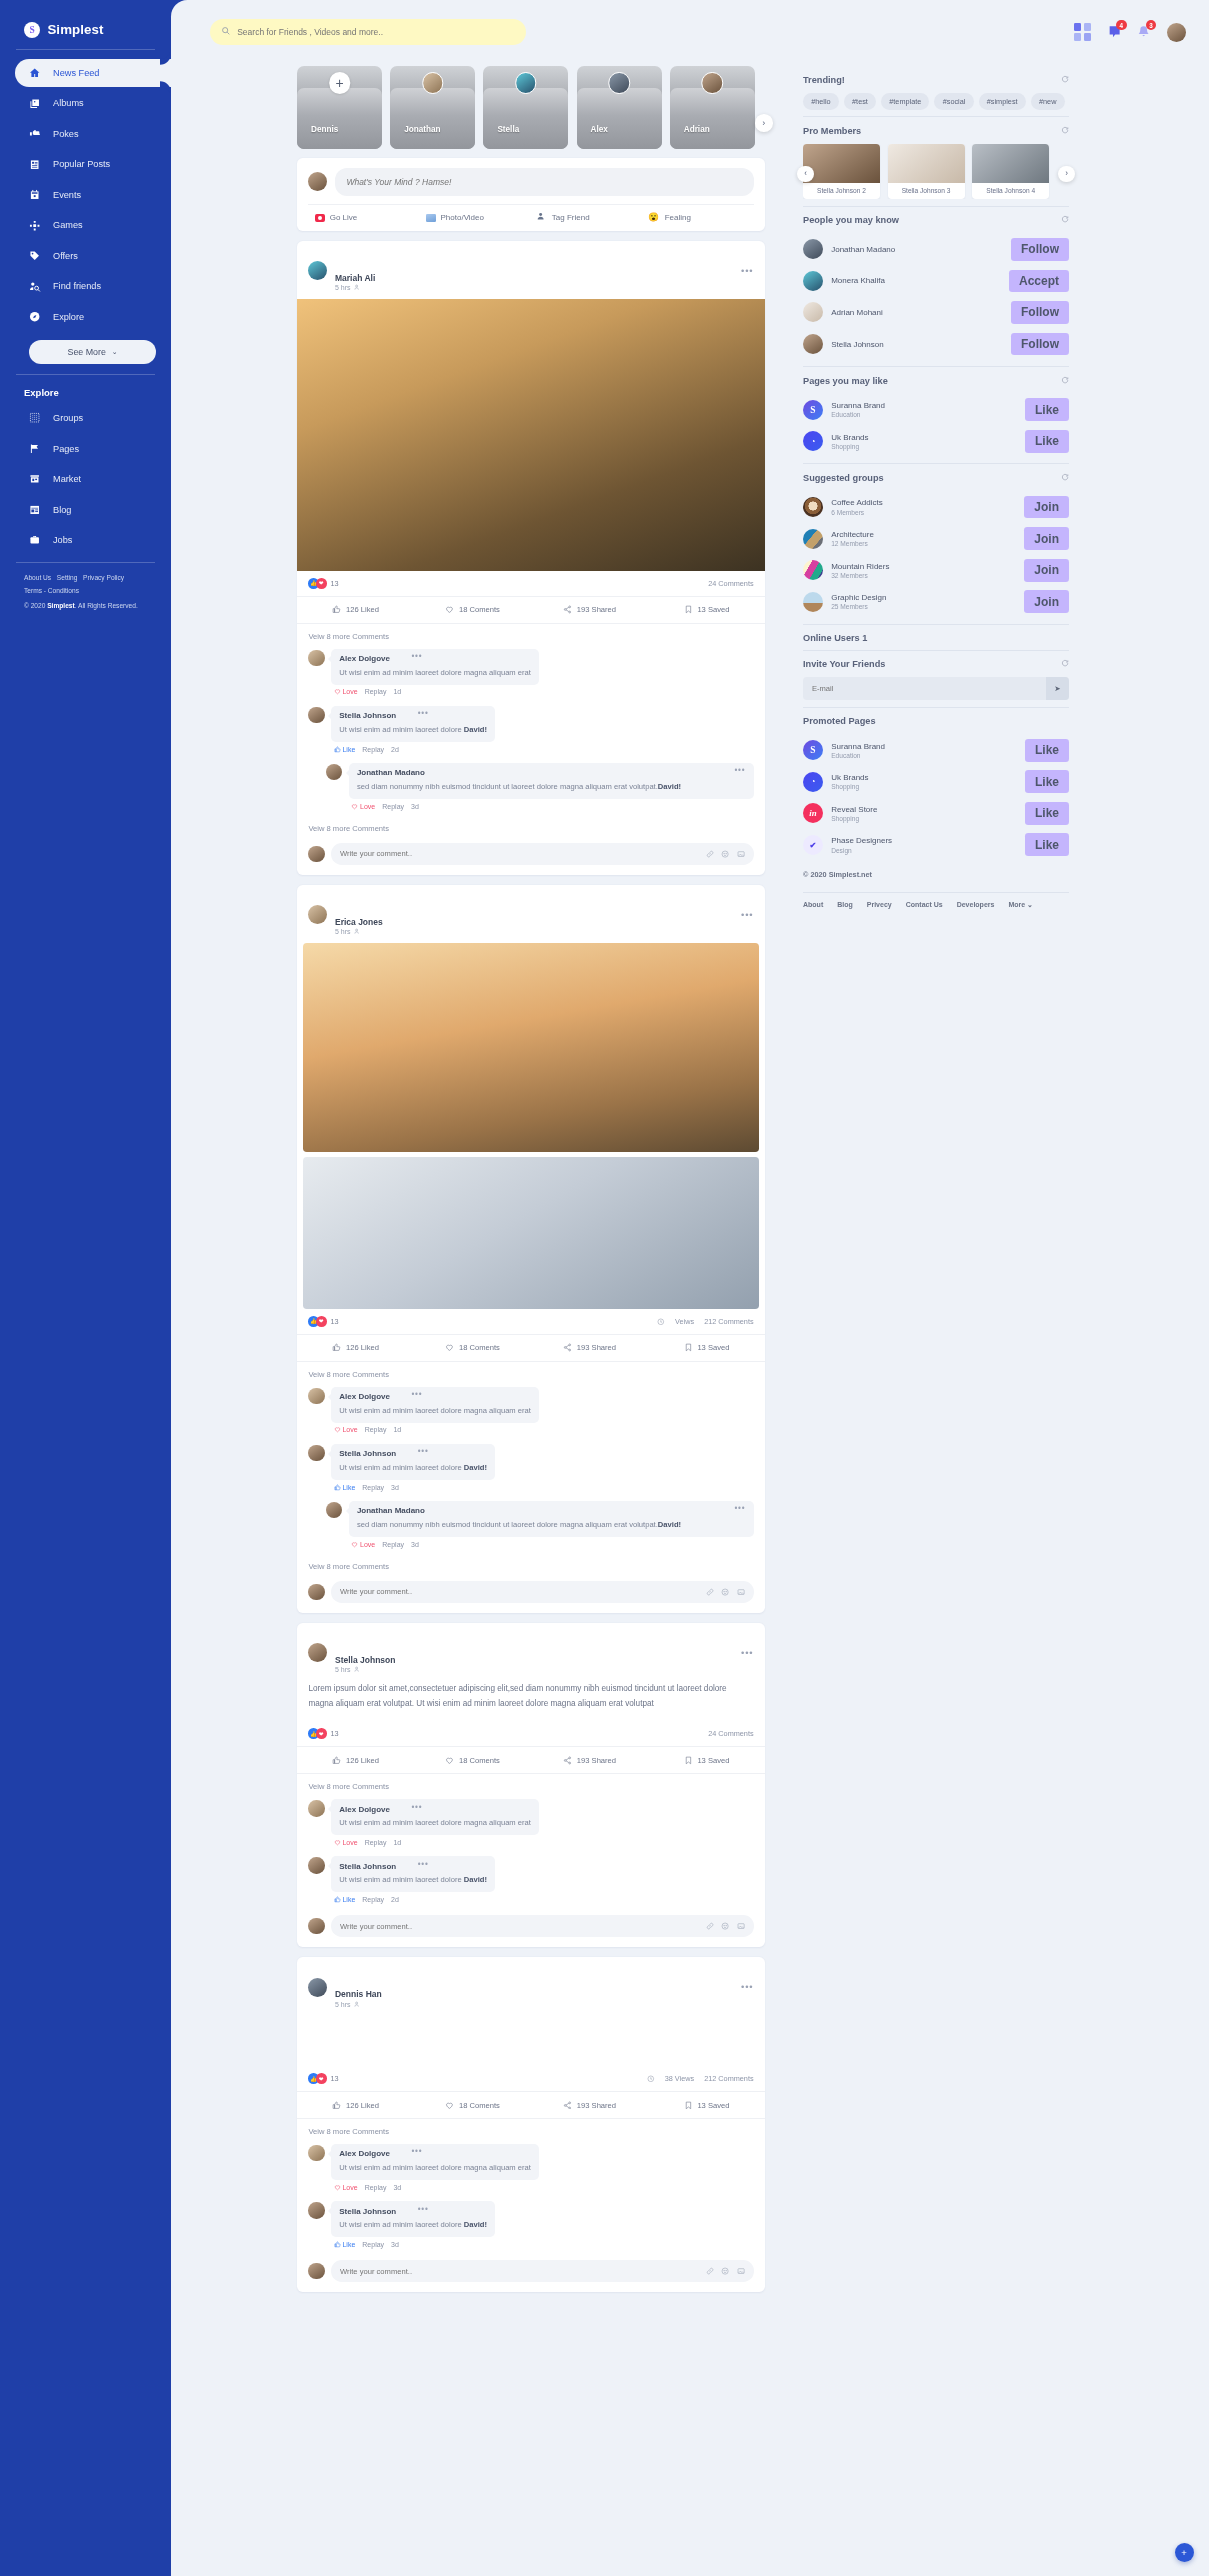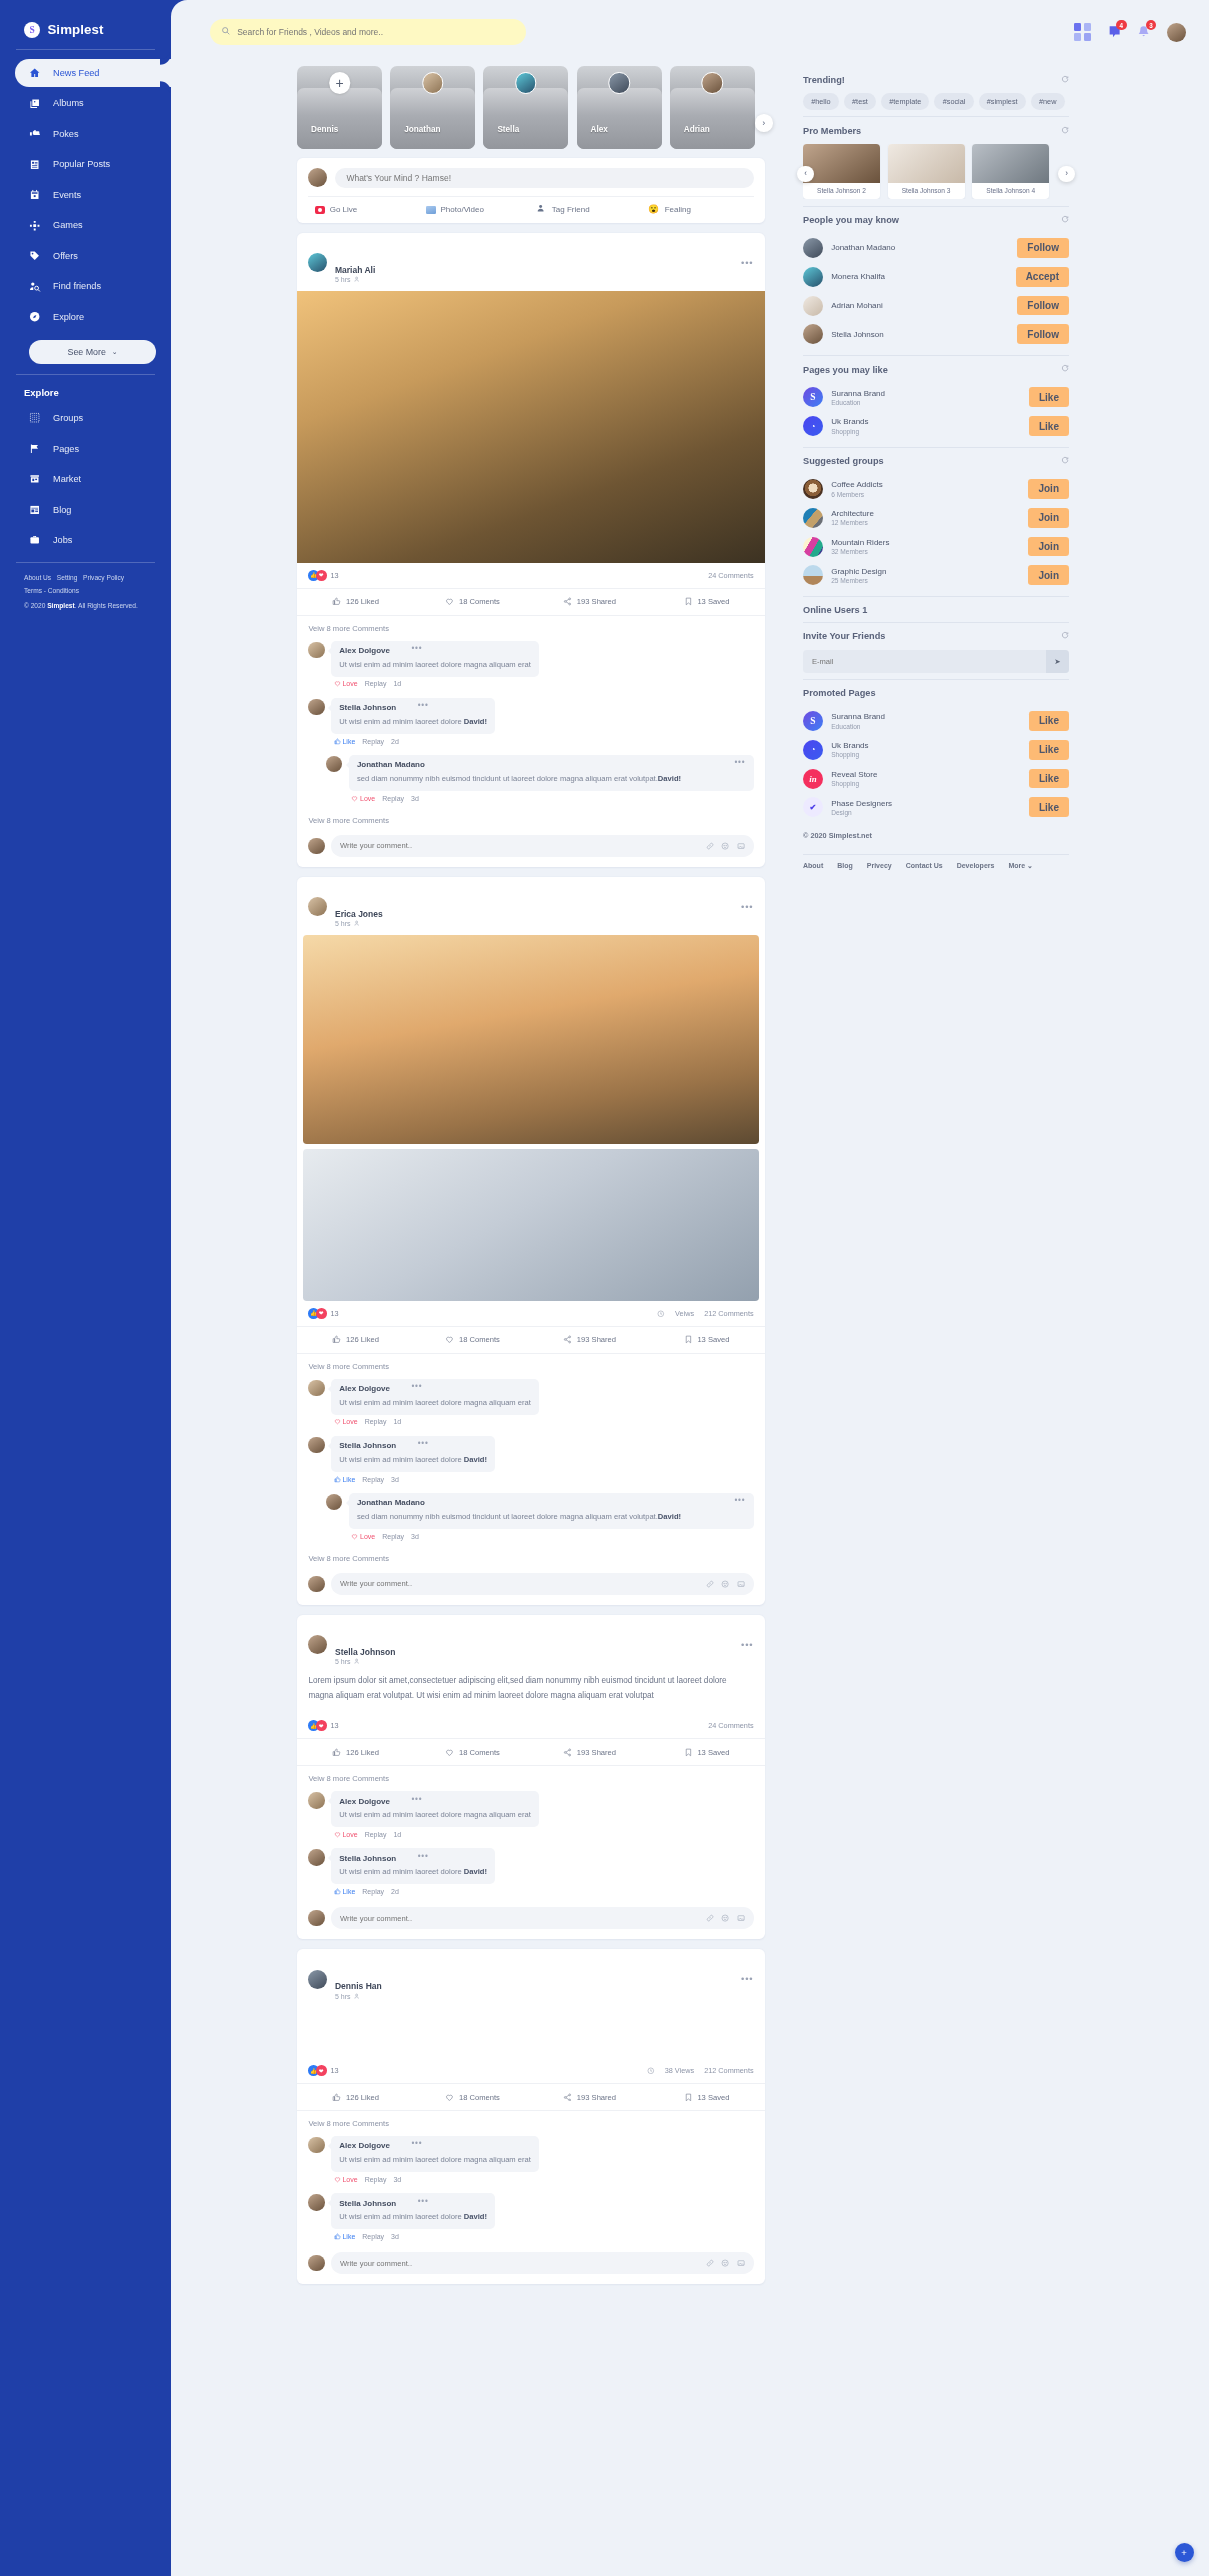--- a/index.html
+++ b/index.html
@@ -122,23 +122,24 @@
     background: #fff; box-shadow: 0 1.3px 4.4px rgba(0,0,0,.16);
     display: flex; align-items: center; justify-content: center; color: #55607a; font-size: 8.9px;
     cursor: pointer; z-index: 6;
   }
 
   .card { background: #fff; border-radius: 5.7px; box-shadow: 0 0.6px 1.9px rgba(40,60,110,.07); }
 
   .composer { margin-top: 8.9px; padding: 10px 11.4px 0 11.4px; }
   .composer-row { display: flex; align-items: center; gap: 7.6px; }
   .composer-input {
-    flex: 1; height: 20px; background: #f0f2f6; border-radius: 12px; border: 0;
+    flex: 1; height: 28px; background: #f0f2f6; border-radius: 12px; border: 0;
     padding: 0 11.4px; font-size: 8.5px; color: #9aa2b4; outline: none;
     font-family: "Liberation Sans", sans-serif;
+    font-style: italic;
   }
   .composer-actions {
     display: flex; margin-top: 8.2px; border-top: 0.6px solid #eef0f4; height: 26.6px; align-items: center;
   }
   .ca { flex: 1; display: flex; align-items: center; gap: 5px; font-size: 8px; color: #6d7589; cursor: pointer; padding-left: 6.3px; }
   .ca .g { font-size: 8.9px; line-height: 1; }
   .ca .live-ic { width: 10px; height: 7.6px; background: #f0294a; border-radius: 1.9px; display:flex; align-items:center; justify-content:center; }
   .ca .live-ic::after { content:""; width:3.8px; height:3.8px; border-radius:50%; background:#fff; }
   .ca .pv-ic { width: 9.5px; height: 8.2px; background: linear-gradient(160deg,#a9c9ef,#6f9fd8); border-radius: 1.3px; }
   .ca .tag-ic svg { width: 9.5px; height: 8.9px; fill: #68748c; }
@@ -250,21 +251,21 @@
     box-shadow: 0 1.3px 4.4px rgba(0,0,0,.16); display: flex; align-items: center; justify-content: center;
     color: #55607a; font-size: 8.2px; cursor: pointer; z-index: 4;
   }
   .pro-prev { left: -5.7px; } .pro-next { right: -5.7px; }
 
   .row-item { display: flex; align-items: center; gap: 8.2px; padding: 4.4px 0; }
   .row-item .avatar { width: 20px; height: 20px; flex:none; }
   .row-item .lbl { font-size: 8px; color: #4d566c; font-weight: 500; }
   .row-item .sub { font-size: 6.6px; color: #949cae; margin-top: 1.3px; }
   .pill {
-    margin-left: auto; background: #fdba74; color: #4e566b; font-size: 10px; font-weight: 600;
+    margin-left: auto; background: #c4b5fd; color: #4e566b; font-size: 12px; font-weight: 600;
     border-radius: 3.2px; padding: 4.4px 10px; cursor: pointer;
   }
 
   .page-logo { width: 20px; height: 20px; border-radius: 50%; display: flex; align-items: center;
                justify-content: center; color: #fff; font-weight: 700; font-size: 9.5px; flex: none;
                font-family: "Liberation Serif", serif; }
   .pl-s { background: linear-gradient(135deg,#6e4ae0,#3d7ff5); }
   .pl-uk { background: linear-gradient(135deg,#4b46f0,#3a5cf0); font-size: 8.2px; }
   .pl-in { background: #f4305e; font-style: italic; font-size: 8.9px; }
   .pl-ph { background: #edeaff; color: #4b3ce8; font-size: 8.2px; }

